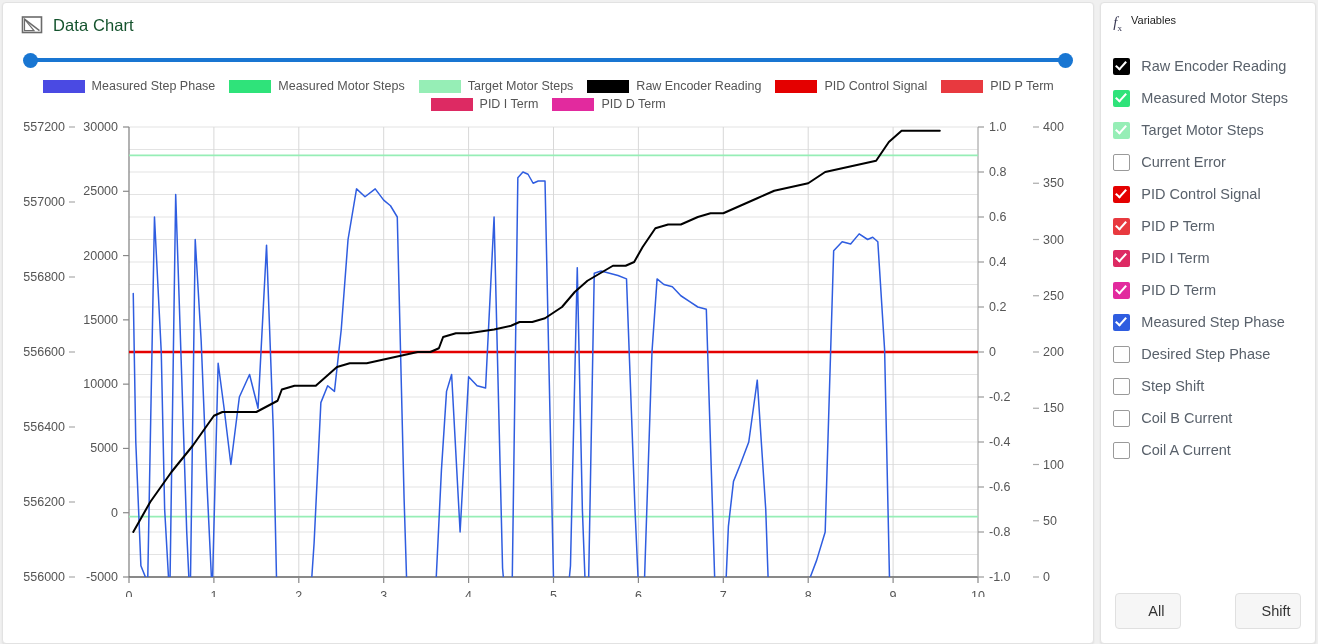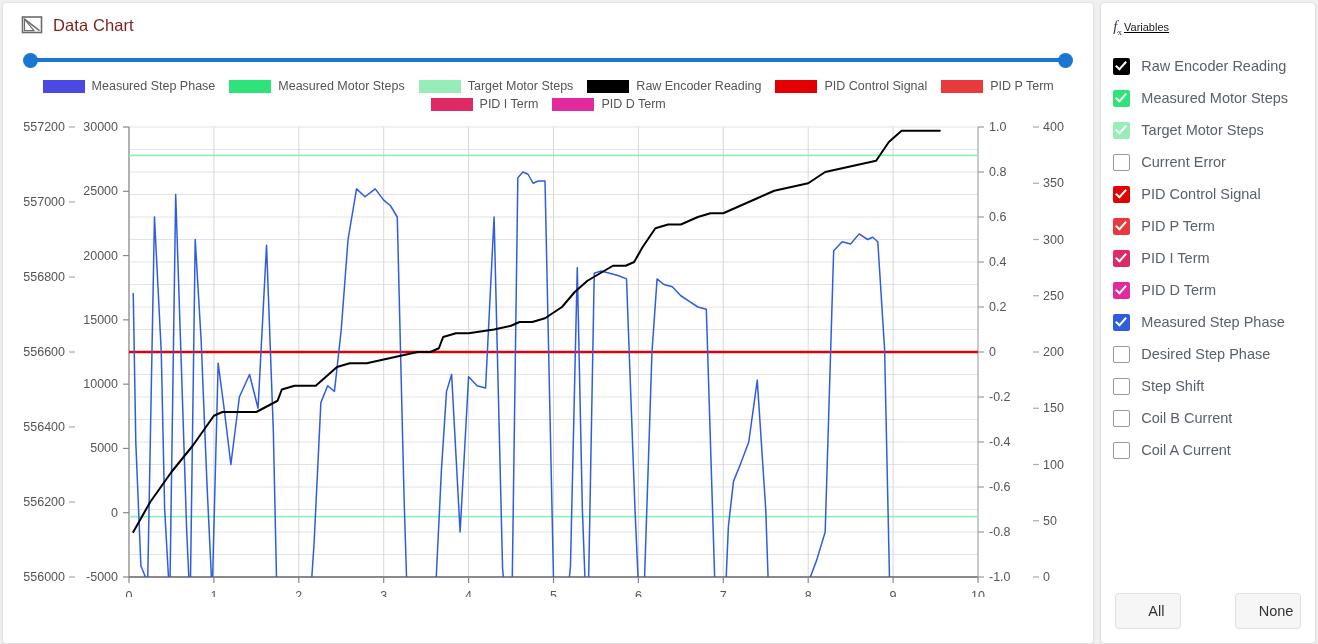--- a/index.html
+++ b/index.html
@@ -20,21 +20,21 @@
     border:1px solid #e2e2e2;
     border-radius:4px;
     box-shadow:0 1px 2px rgba(0,0,0,.07);
   }
   .panel-header{
     display:flex;align-items:center;gap:10px;
     padding:8px 0 0 18px;height:28px;
   }
   .chart-icon{width:22px;height:20px;display:block;}
   .panel-title{
-    font-size:16.5px;color:#7f1d1d;letter-spacing:.1px;
+    font-size:16.5px;color:#14532d;letter-spacing:.1px;
   }
 
   
   .slider-wrap{
     position:relative;margin:12px 22px 0 22px;height:18px;
   }
   .slider-track{
     position:absolute;top:7px;left:0;right:0;height:4px;
     background:#1976d2;border-radius:2px;
   }
@@ -70,22 +70,22 @@
     position:relative;
     width:214px;height:640px;
     margin:2px 2px 0 6px;
     background:#fff;
     border:1px solid #e2e2e2;
     border-radius:4px;
     box-shadow:0 1px 2px rgba(0,0,0,.07);
     display:flex;flex-direction:column;
   }
   .vars-header{
-    display:flex;align-items:center;gap:2px;
-    padding:11px 0 0 12px;height:26px;text-decoration:underline;
+    display:flex;gap:9px;
+    padding:11px 0 0 12px;height:26px;
   }
   .fx-icon{font-family:"Liberation Serif", serif;font-style:italic;
     font-size:15px;color:#3a3a55;}
   .fx-icon sub{font-size:9px;font-style:normal;}
   .vars-title{font-size:11px;color:#1c1c1c;}
 
   .vars-list{margin-top:10px;flex:1;}
   .var-row{
     display:flex;align-items:center;gap:11px;
     height:32px;padding-left:12px;cursor:default;
@@ -378,16 +378,16 @@
           <span class="var-label">Coil B Current</span>
         </div>
         <div class="var-row">
           <span class="cb"></span>
           <span class="var-label">Coil A Current</span>
         </div>
       </div>
 
     <div class="vars-footer">
       <button class="btn">All</button>
-      <button class="btn">None</button>
+      <button class="btn">Shift</button>
     </div>
   </div>
 </div>
 
 </body></html>

